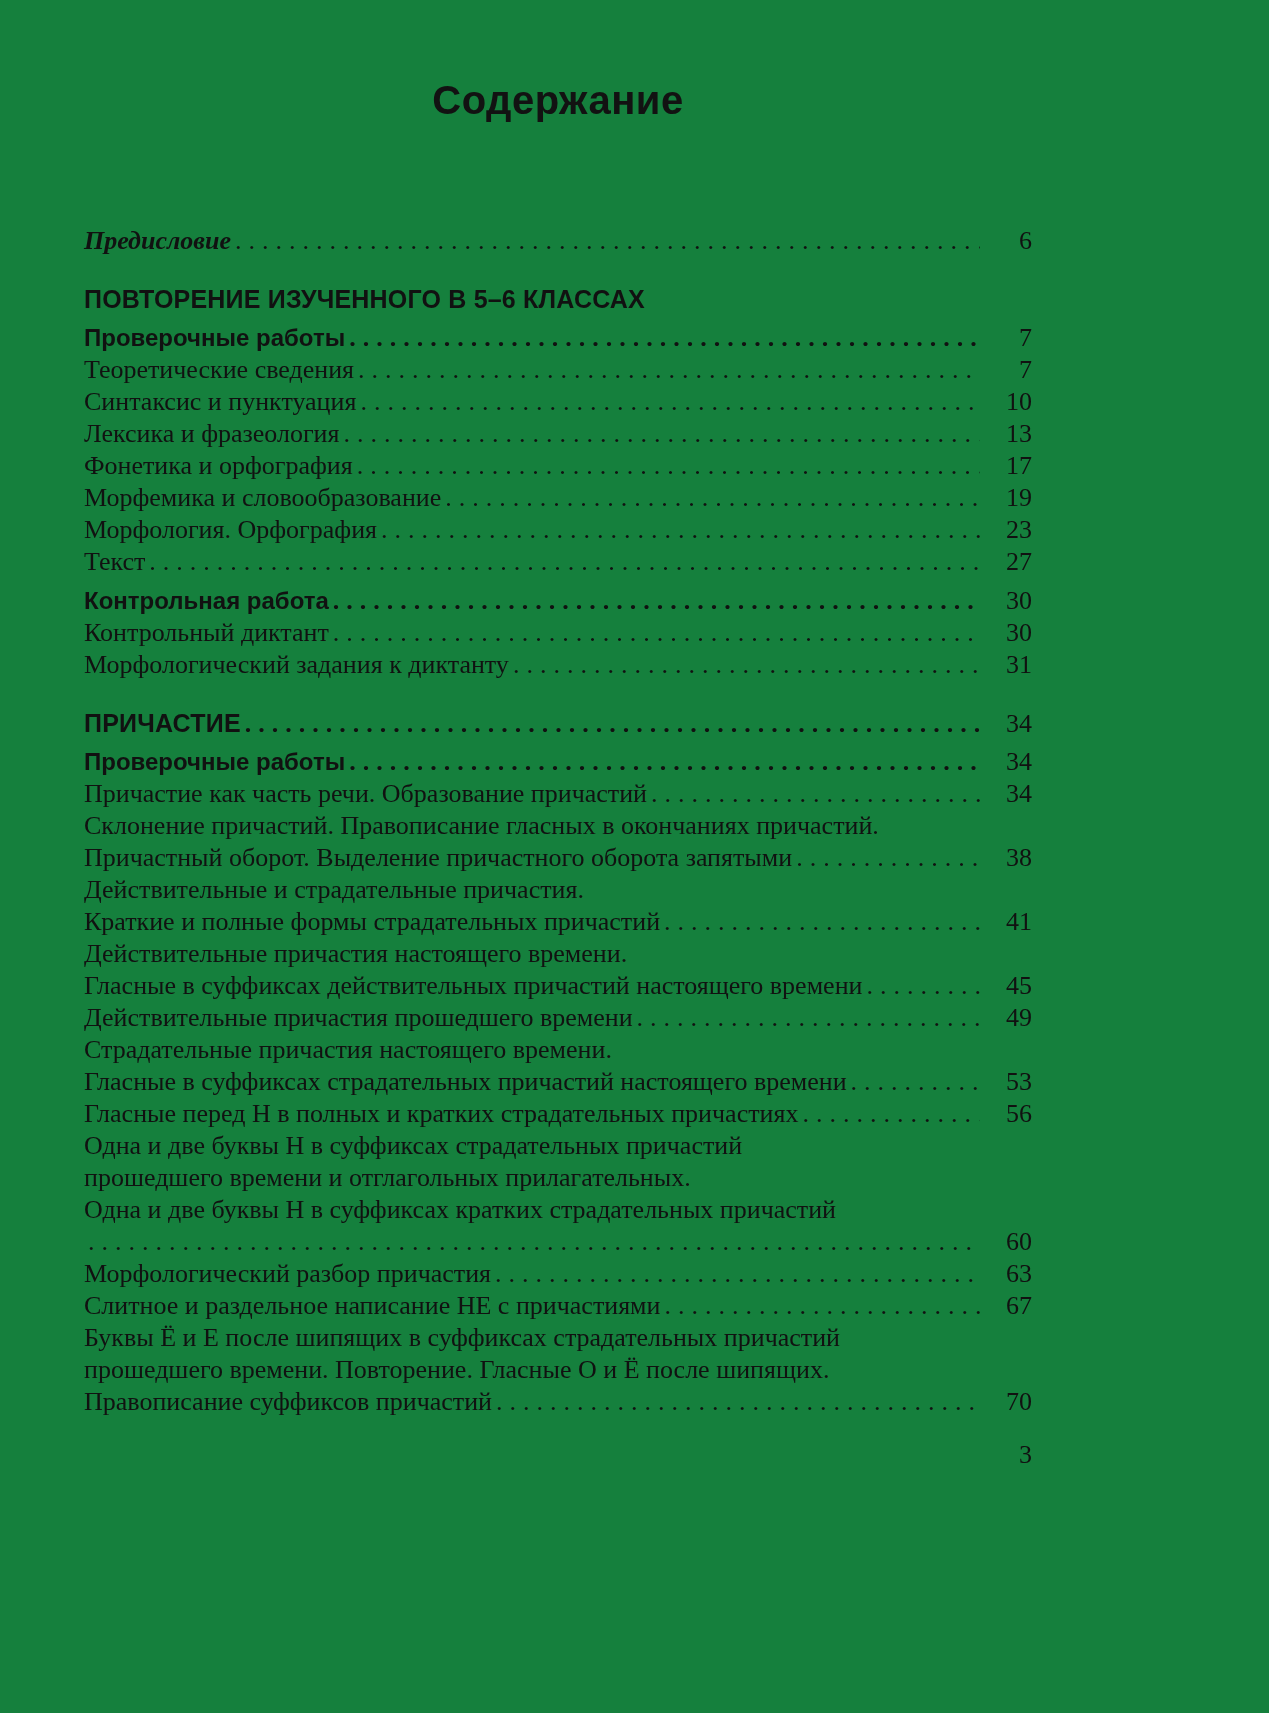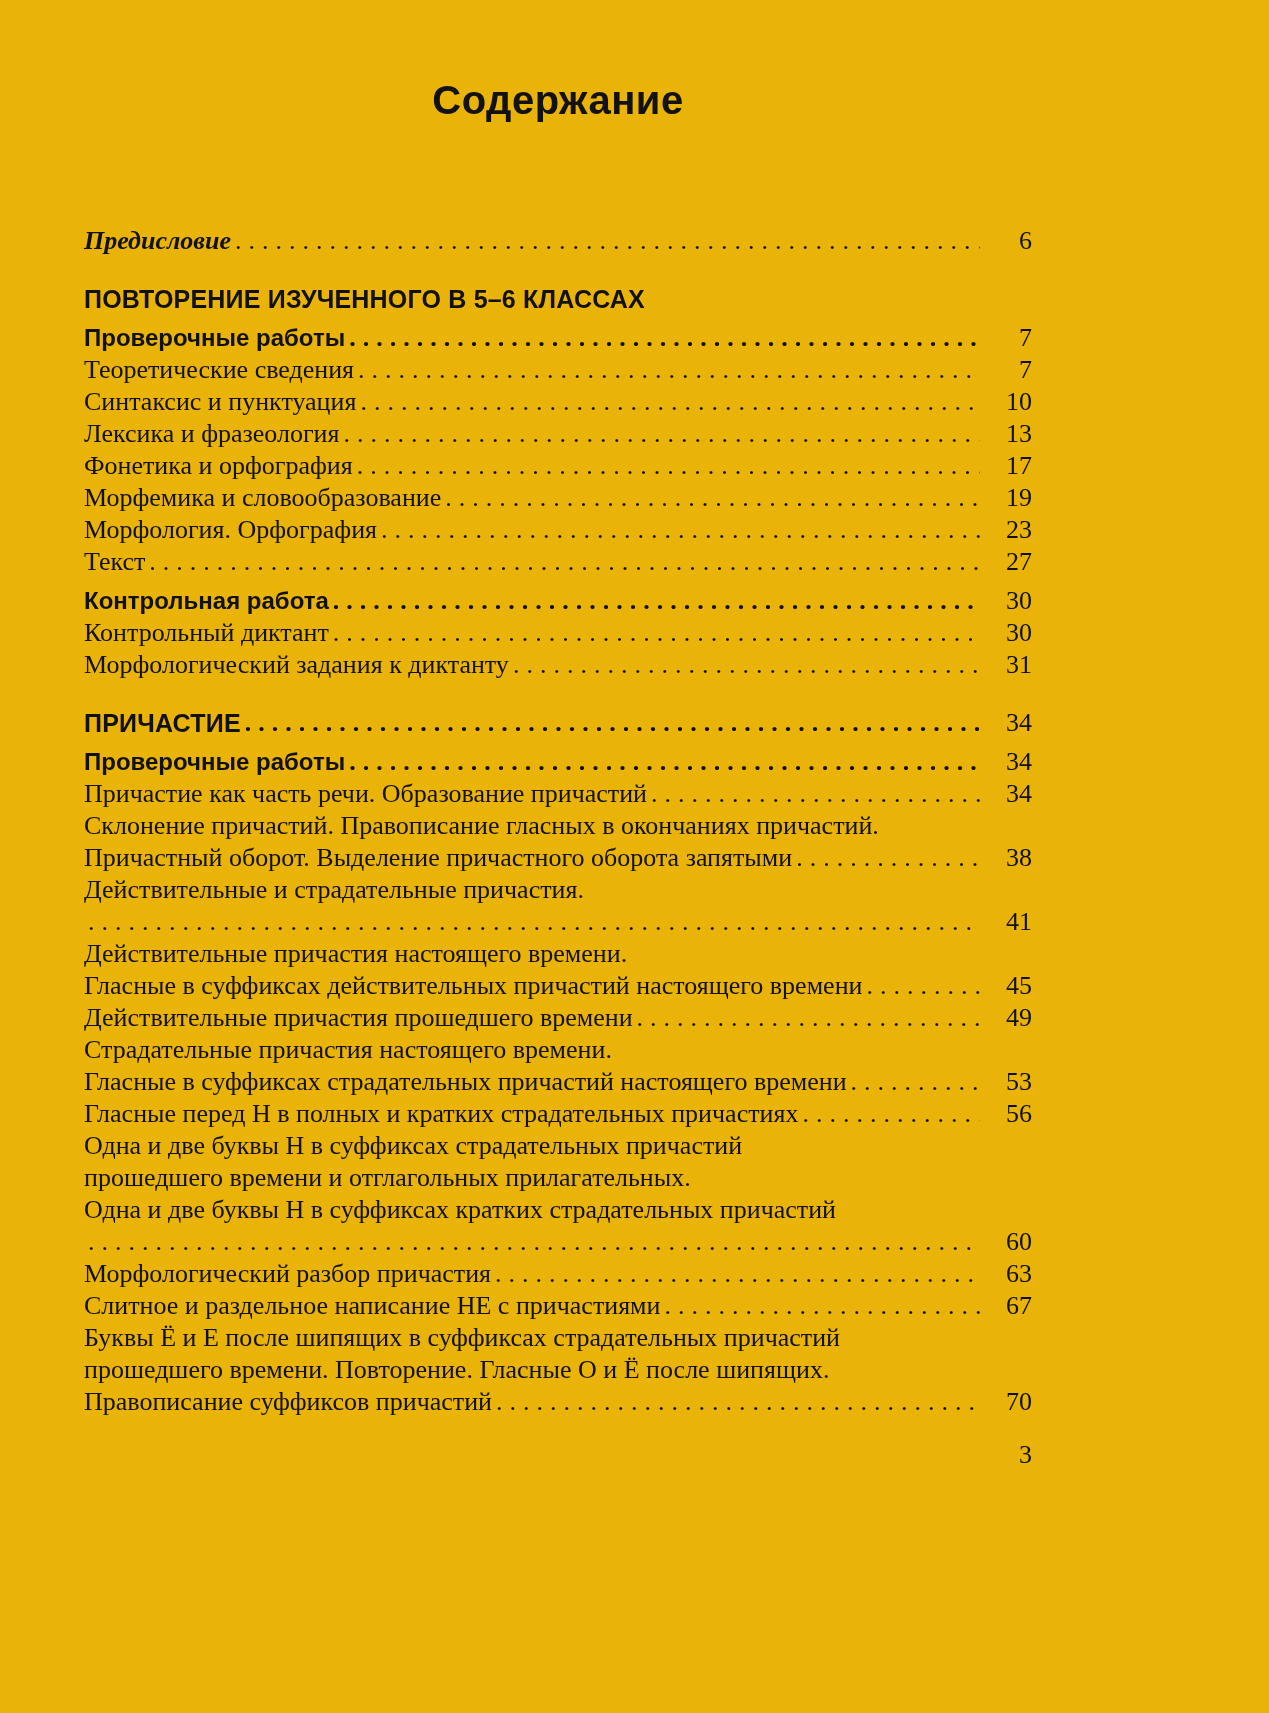--- a/index.html
+++ b/index.html
@@ -8,21 +8,21 @@
     background: #ffffff;
     width: 1269px;
     height: 1713px;
     overflow: hidden;
   }
   .page {
     box-sizing: border-box;
     width: 1269px;
     height: 1713px;
     padding: 78px 0 0 84px;
-    background: #eab308;
+    background: #15803d;
     color: #111111;
   }
   .content {
     width: 948px;
   }
   .doc-title {
     font-family: "Liberation Sans", sans-serif;
     font-weight: bold;
     font-size: 40px;
     text-align: center;
@@ -65,21 +65,20 @@
     font-style: normal;
   }
   
   .row.preface .entry-text {
     font-family: "Liberation Serif", serif;
     font-weight: bold;
     font-style: italic;
   }
   .row.part {
     margin-top: 26px;
-    align-items: flex-end;
   }
   .row.part .entry-text {
     font-family: "Liberation Sans", sans-serif;
     font-weight: bold;
     font-size: 25px;
     letter-spacing: 0.2px;
   }
   .row.part .leader::after {
     font-weight: bold;
   }
@@ -194,20 +193,21 @@
         </div>
         <div class="row item">
           <span class="entry-text">Причастный оборот. Выделение причастного оборота запятыми</span>
           <span class="leader"></span>
           <span class="pagenum">38</span>
         </div>
         <div class="row item">
           <span class="entry-text">Действительные и страдательные причастия.</span>
         </div>
         <div class="row item">
+          <span class="entry-text">Краткие и полные формы страдательных причастий</span>
           <span class="leader"></span>
           <span class="pagenum">41</span>
         </div>
         <div class="row item">
           <span class="entry-text">Действительные причастия настоящего времени.</span>
         </div>
         <div class="row item">
           <span class="entry-text">Гласные в суффиксах действительных причастий настоящего времени</span>
           <span class="leader"></span>
           <span class="pagenum">45</span>

